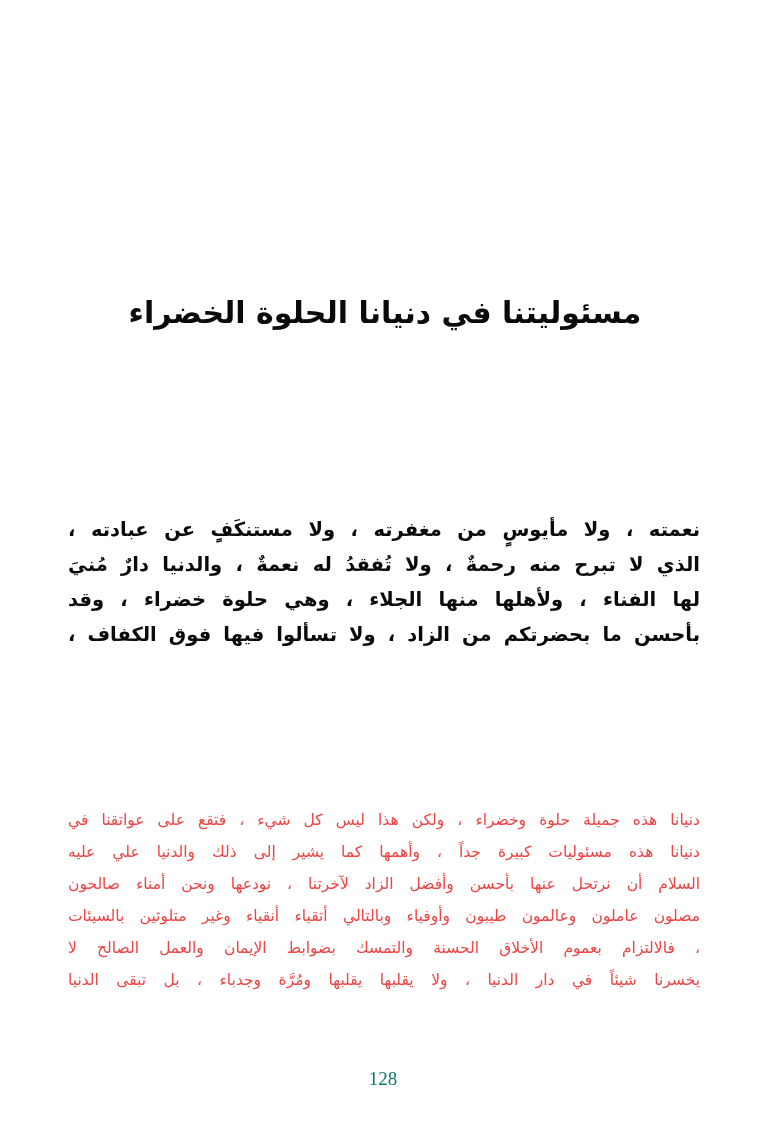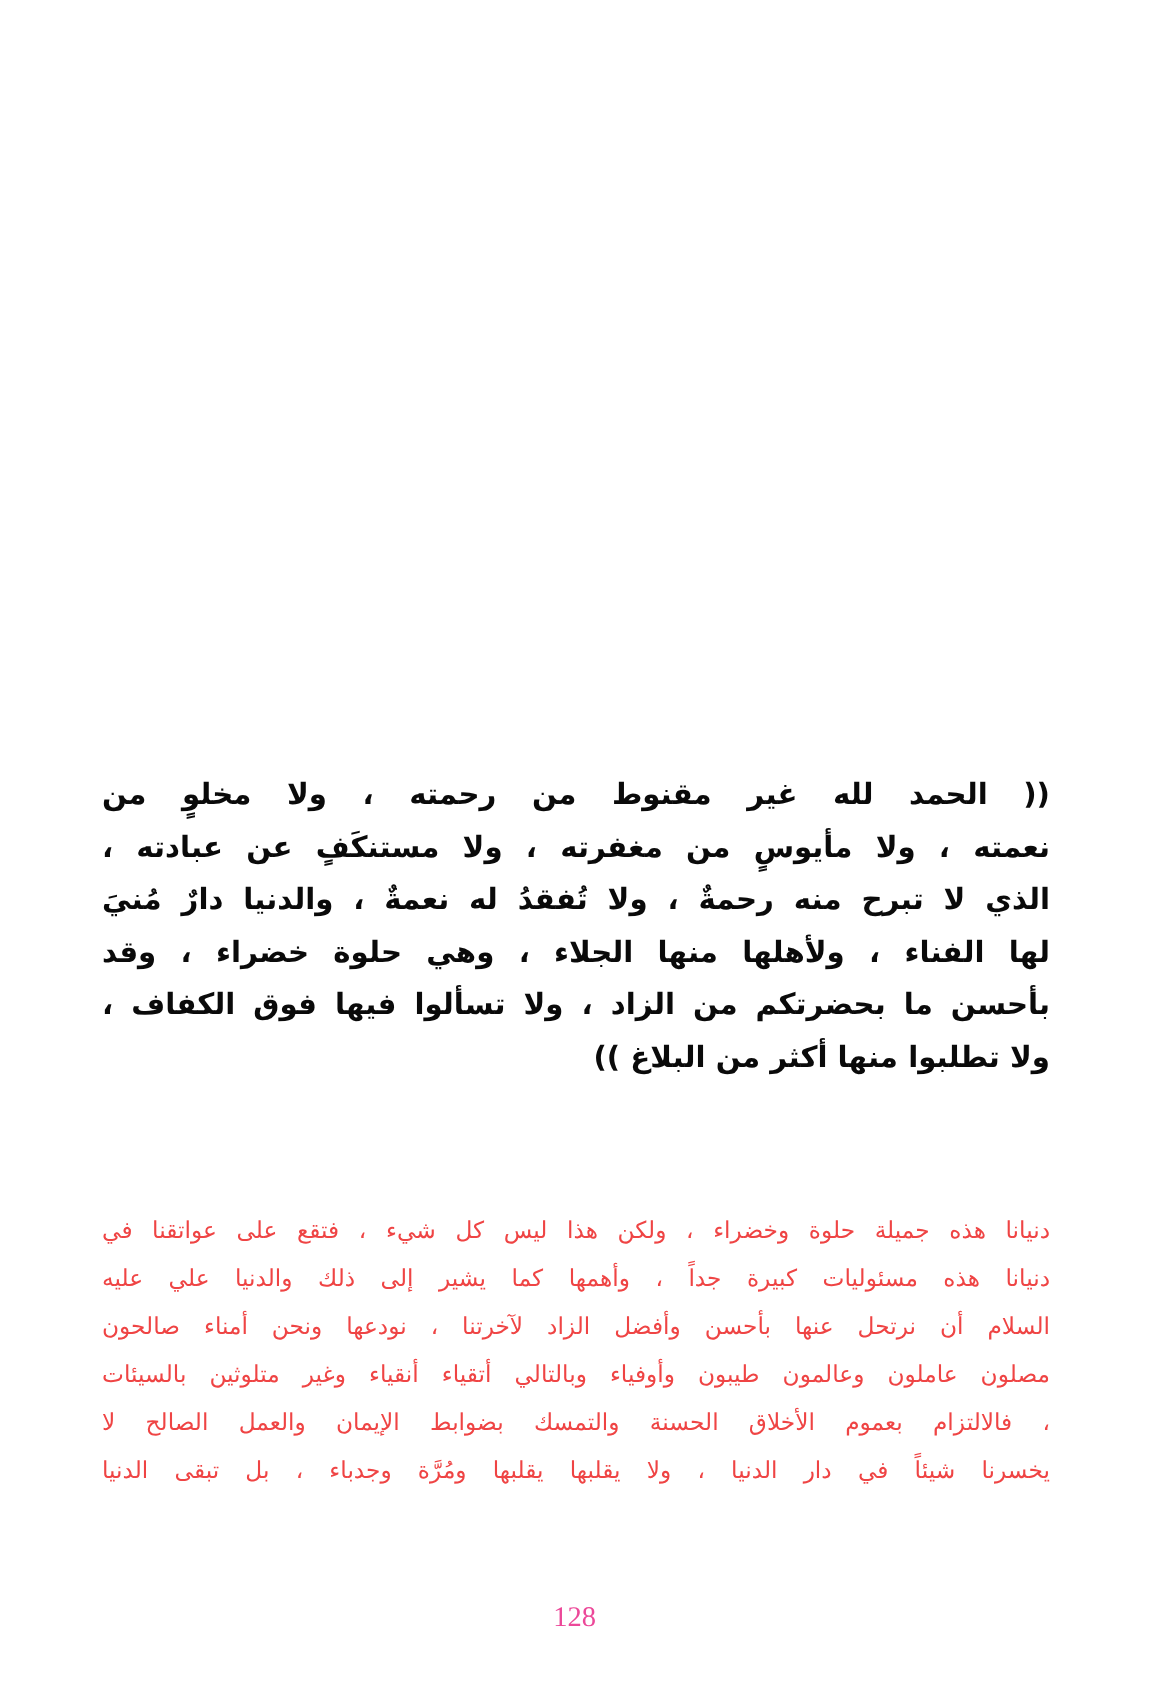--- a/index.html
+++ b/index.html
@@ -76,36 +76,35 @@
       overflow: hidden;
     }
     .page-number {
       position: absolute;
       left: 333px;
       top: 1068px;
       width: 100px;
       text-align: center;
       font-family: "Liberation Serif", serif;
       font-size: 19px;
-      color: #ec4899;
+      color: #0f766e;
     }
   </style>
 </head>
 <body>
 
 <div class="page">
 
+  <div class="title">مسئوليتنا في دنيانا الحلوة الخضراء</div>
 
   <div class="quote">
-    <div class="line">(( الحمد لله غير مقنوط من رحمته ، ولا مخلوٍ من</div>
     <div class="line">نعمته ، ولا مأيوسٍ من مغفرته ، ولا مستنكَفٍ عن عبادته ،</div>
     <div class="line">الذي لا تبرح منه رحمةٌ ، ولا تُفقدُ له نعمةٌ ، والدنيا دارٌ مُنيَ</div>
     <div class="line">لها الفناء ، ولأهلها منها الجلاء ، وهي حلوة خضراء ، وقد</div>
     <div class="line">بأحسن ما بحضرتكم من الزاد ، ولا تسألوا فيها فوق الكفاف ،</div>
-    <div class="line last">ولا تطلبوا منها أكثر من البلاغ ))</div>
   </div>
 
   <div class="body-text">
     <div class="line">دنيانا هذه جميلة حلوة وخضراء ، ولكن هذا ليس كل شيء ، فتقع على عواتقنا في</div>
     <div class="line">دنيانا هذه مسئوليات كبيرة جداً ، وأهمها كما يشير إلى ذلك والدنيا علي عليه</div>
     <div class="line">السلام أن نرتحل عنها بأحسن وأفضل الزاد لآخرتنا ، نودعها ونحن أمناء صالحون</div>
     <div class="line">مصلون عاملون وعالمون طيبون وأوفياء وبالتالي أتقياء أنقياء وغير متلوثين بالسيئات</div>
     <div class="line">، فالالتزام بعموم الأخلاق الحسنة والتمسك بضوابط الإيمان والعمل الصالح لا</div>
     <div class="line">يخسرنا شيئاً في دار الدنيا ، ولا يقلبها يقلبها ومُرَّة وجدباء ، بل تبقى الدنيا</div>
   </div>

